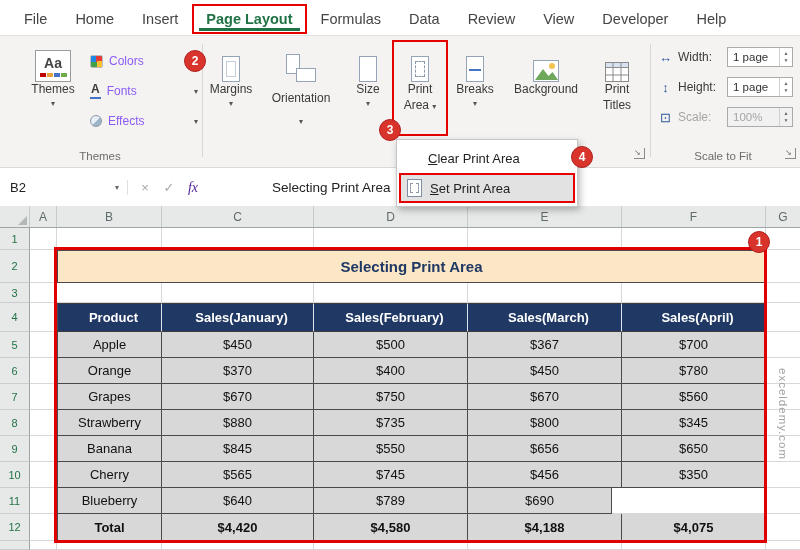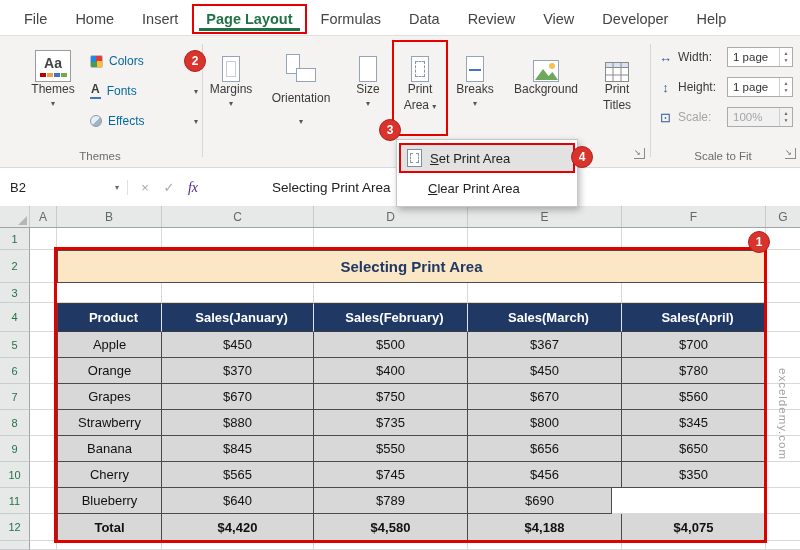--- a/index.html
+++ b/index.html
@@ -20,21 +20,21 @@
     border-bottom:1px solid #dbd9d7; }
   .rib-sep { position:absolute; top:8px; bottom:10px; width:1px; background:#d9d7d5; }
   .grp-label { position:absolute; bottom:5px; font-size:11.5px; color:#6c6c6c; text-align:center; }
   .bigbtn { position:absolute; top:6px; height:102px; display:flex; flex-direction:column;
     align-items:center; text-align:center; }
   .bb-ic { height:36px; display:flex; align-items:flex-end; justify-content:center; margin-top:4px; }
   .bb-label { font-size:12px; color:#3a3a3a; line-height:1.3; }
   .chv { font-size:8px; color:#555; line-height:1; margin-top:2px; }
   .chv-inline { font-size:8px; color:#555; }
   .rowbtn { position:absolute; width:110px; height:26px; display:flex; align-items:center; gap:6px; padding-left:2px; }
-  .rb-label { font-size:12px; color:#0369a1; flex:1; text-align:left; }
+  .rb-label { font-size:12px; color:#8b5cf6; flex:1; text-align:left; }
   
   .themes-ic { width:36px; height:32px; border:1px solid #9b9b9b; background:#fff;
     display:flex; flex-direction:column; align-items:center; justify-content:center; }
   .themes-aa { font-size:14px; font-weight:bold; color:#444; line-height:1; }
   .themes-strip { display:flex; gap:1px; margin-top:3px; }
   .themes-strip i { width:6px; height:4px; display:block; }
   .ic-colors { width:13px; height:13px; border-radius:2px; border:1px solid #bdbdbd;
     background: conic-gradient(#e53935 0 25%, #fbc02d 0 50%, #43a047 0 75%, #1e88e5 0); }
   .ic-fonts { font-size:12px; font-weight:bold; color:#3a3a3a; border-bottom:2px solid #4472c4; line-height:1.1; padding:0 1px; }
   .ic-effects { width:12px; height:12px; border-radius:50%; border:1px solid #8a9aab;
@@ -436,27 +436,27 @@
       <div class="cell wE"></div>
       <div class="cell wF"></div>
       <div class="cell wG"></div>
   </div>
 </div>
 
 <div class="red-area"></div>
 <div class="anno-box-printarea"></div>
 
 <div class="menu">
+  <div class="menu-item">
+    <span class="mi-icon empty"></span>
+    <span class="menu-label">Clear Print Area</span>
+  </div>
   <div class="menu-item selected">
     <span class="mi-icon"></span>
     <span class="menu-label">Set Print Area</span>
-  </div>
-  <div class="menu-item">
-    <span class="mi-icon empty"></span>
-    <span class="menu-label">Clear Print Area</span>
   </div>
 </div>
 
 <div class="badge b1">1</div>
 <div class="badge b2">2</div>
 <div class="badge b3">3</div>
 <div class="badge b4">4</div>
 
 <div class="watermark">exceldemy.com</div>
 

